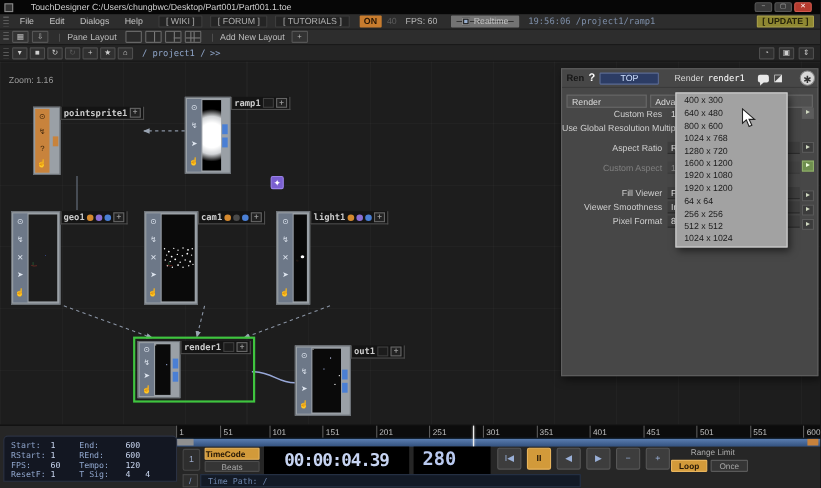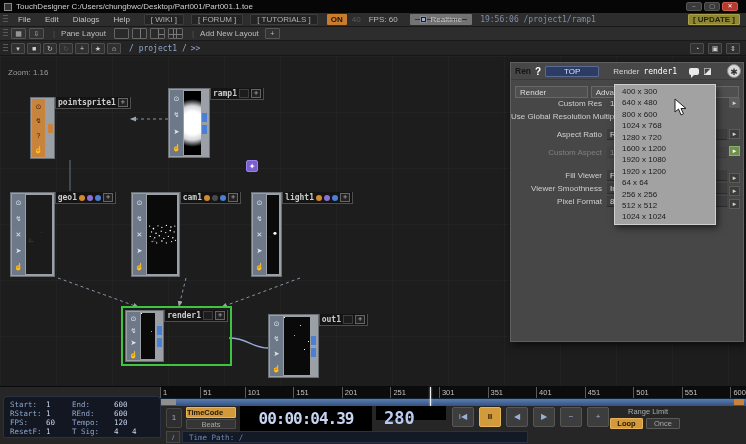--- a/index.html
+++ b/index.html
@@ -4,21 +4,21 @@
 <style>
   html,body{margin:0;padding:0;background:#111;}
   *{box-sizing:border-box;}
   #app{position:relative;width:746px;height:444px;background:#1d1d1d;overflow:hidden;
        font-family:"Liberation Sans",sans-serif;color:#c8c8c8;-webkit-font-smoothing:none;}
   .abs{position:absolute;}
   .mono{font-family:"DejaVu Sans Mono",monospace;}
 
   
   .titlebar{left:0;top:0;width:746px;height:13px;background:#060606;display:flex;align-items:center;
-            font-size:8px;color:#cfcfcf;padding:0 4px;gap:4px;}
+            font-size:8px;color:#cfcfcf;padding:0 4px;gap:16px;}
   .appicon{width:8px;height:8px;border:1px solid #888;background:#333;font-size:5px;line-height:6px;text-align:center;color:#aaa;}
   .winbtns{margin-left:auto;display:flex;gap:2px;margin-right:4px;}
   .winbtn{width:16px;height:9px;background:#3a3a3a;border:1px solid #555;color:#bbb;font-size:6px;
           line-height:7px;text-align:center;border-radius:2px;}
   .winbtn.close{background:#b43a2e;border-color:#d05a4e;color:#fff;}
 
   
   .menubar{left:0;top:13px;width:746px;height:14px;background:#2d2d2d;border-bottom:1px solid #191919;
            display:flex;align-items:center;font-size:8px;color:#c4c4c4;}
   .grip{width:5px;height:9px;margin:0 3px;background:repeating-linear-gradient(180deg,#5a5a5a 0 1px,transparent 1px 3px);}
@@ -142,21 +142,21 @@
            font-size:7.5px;color:#8fa5cc;line-height:9px;}
   .infobox .v{color:#c9d6f0;}
   .onebtn{position:absolute;left:166px;top:21px;width:16px;height:20px;background:#2e2e2e;border:1px solid #474747;
           color:#9aa8c8;font-size:8px;text-align:center;line-height:18px;border-radius:2px;}
   .tcbtn{position:absolute;left:186px;top:20px;width:50px;height:11px;background:#d29a3a;border:1px solid #e8b45c;
          color:#241607;font-weight:bold;font-size:7.5px;text-align:left;line-height:10px;border-radius:1px;}
   .beatsbtn{position:absolute;left:186px;top:32px;width:50px;height:10px;background:#353535;border:1px solid #4c4c4c;
             color:#a8a8a8;font-size:7.5px;text-align:center;line-height:9px;border-radius:1px;}
   .tcdisp{position:absolute;left:240px;top:19px;width:132px;height:25px;background:#000;color:#c7d4f2;
           font:bold 16px "DejaVu Sans Mono",monospace;text-align:center;line-height:25px;letter-spacing:-1px;}
-  .framedisp{position:absolute;left:376px;top:19px;width:70px;height:14px;background:#000;color:#b9c9ef;
+  .framedisp{position:absolute;left:376px;top:19px;width:70px;height:35px;background:#000;color:#b9c9ef;
              font:bold 17px "DejaVu Sans Mono",monospace;text-align:left;padding-left:8px;line-height:25px;}
   .transport{position:absolute;left:452px;top:20px;display:flex;gap:5px;}
   .trbtn{width:22px;height:20px;background:#3d3d3d;border:1px solid #565656;color:#9ab0d8;font-size:8px;
          text-align:center;line-height:18px;border-radius:2px;}
   .trbtn.active{background:#d29a3a;border-color:#e8b45c;color:#241607;font-weight:bold;}
   .rangelbl{position:absolute;left:612px;top:20px;width:72px;font-size:7.5px;color:#ababab;text-align:center;}
   .loopbtn{position:absolute;left:610px;top:31px;width:33px;height:11px;background:#d29a3a;border:1px solid #e8b45c;
            color:#241607;font-weight:bold;font-size:7.5px;text-align:center;line-height:10px;border-radius:1px;}
   .oncebtn{position:absolute;left:646px;top:31px;width:34px;height:11px;background:#353535;border:1px solid #5a5a5a;
            color:#a8a8a8;font-size:7.5px;text-align:center;line-height:10px;border-radius:1px;}

